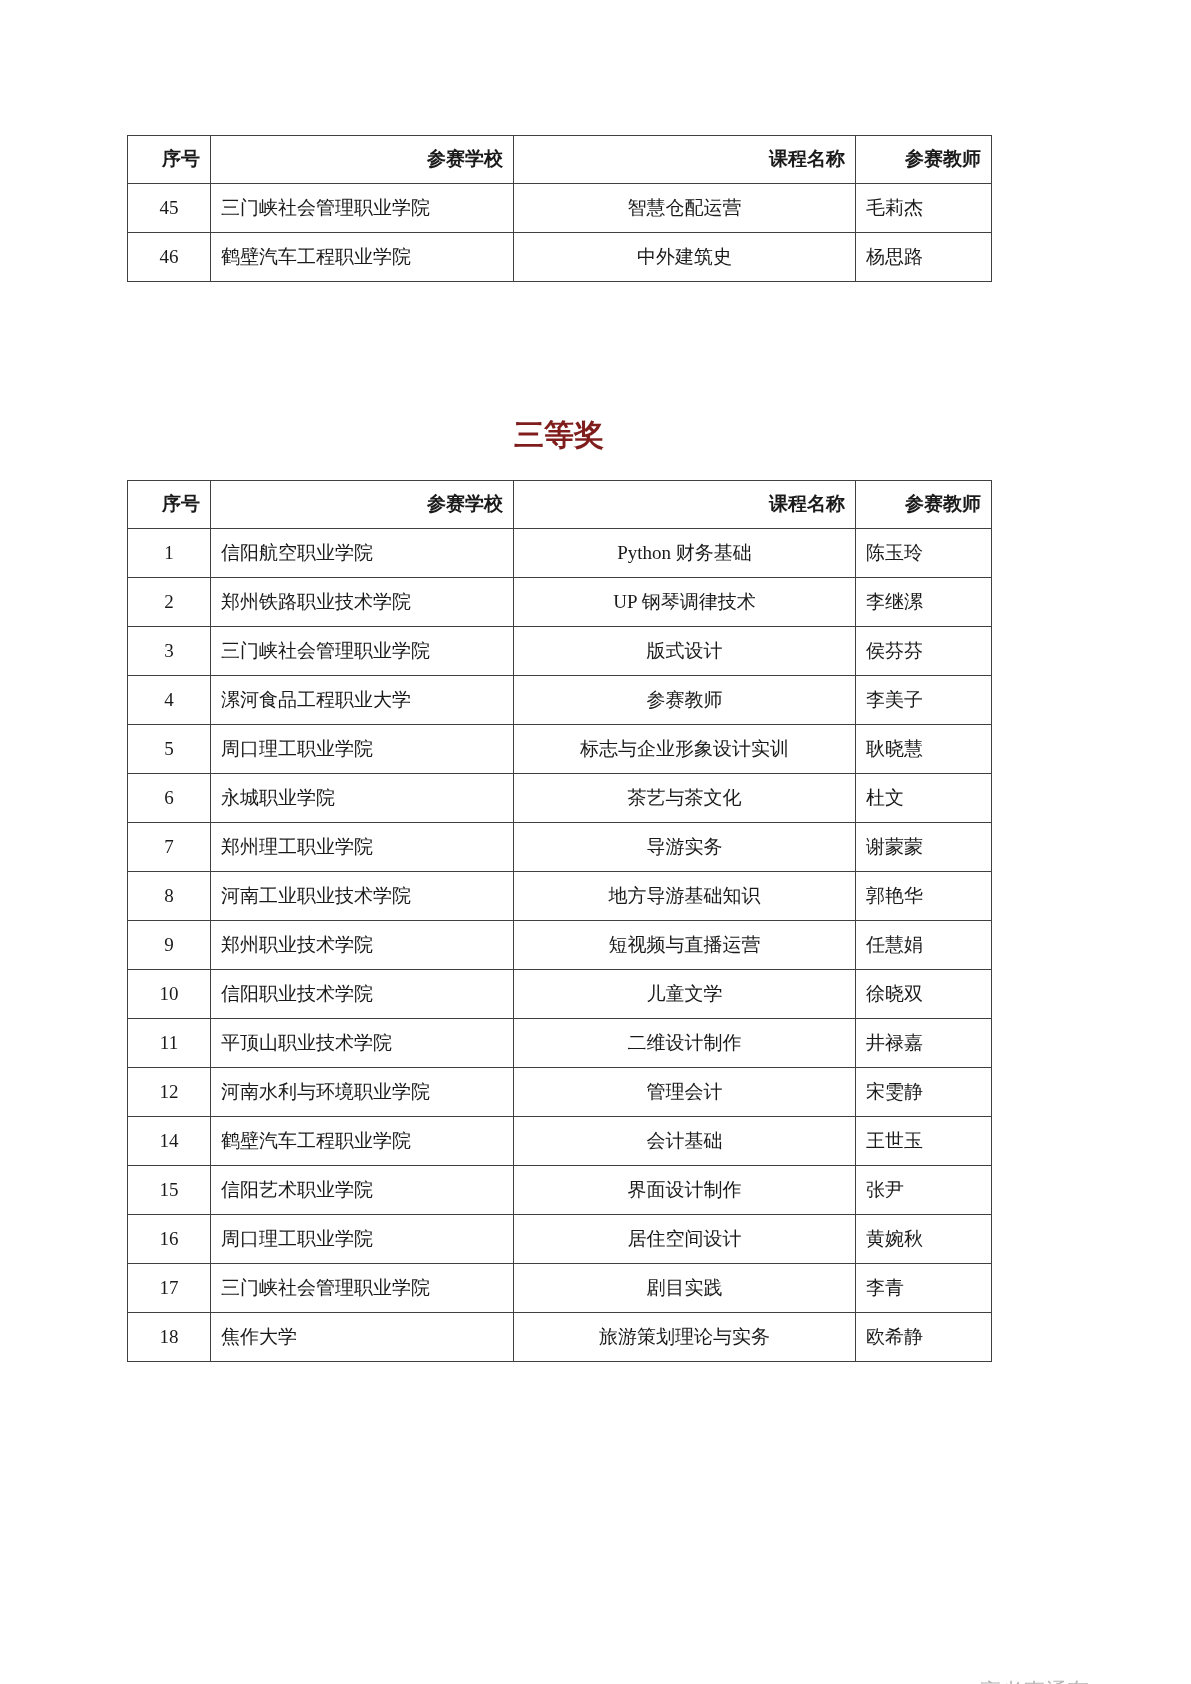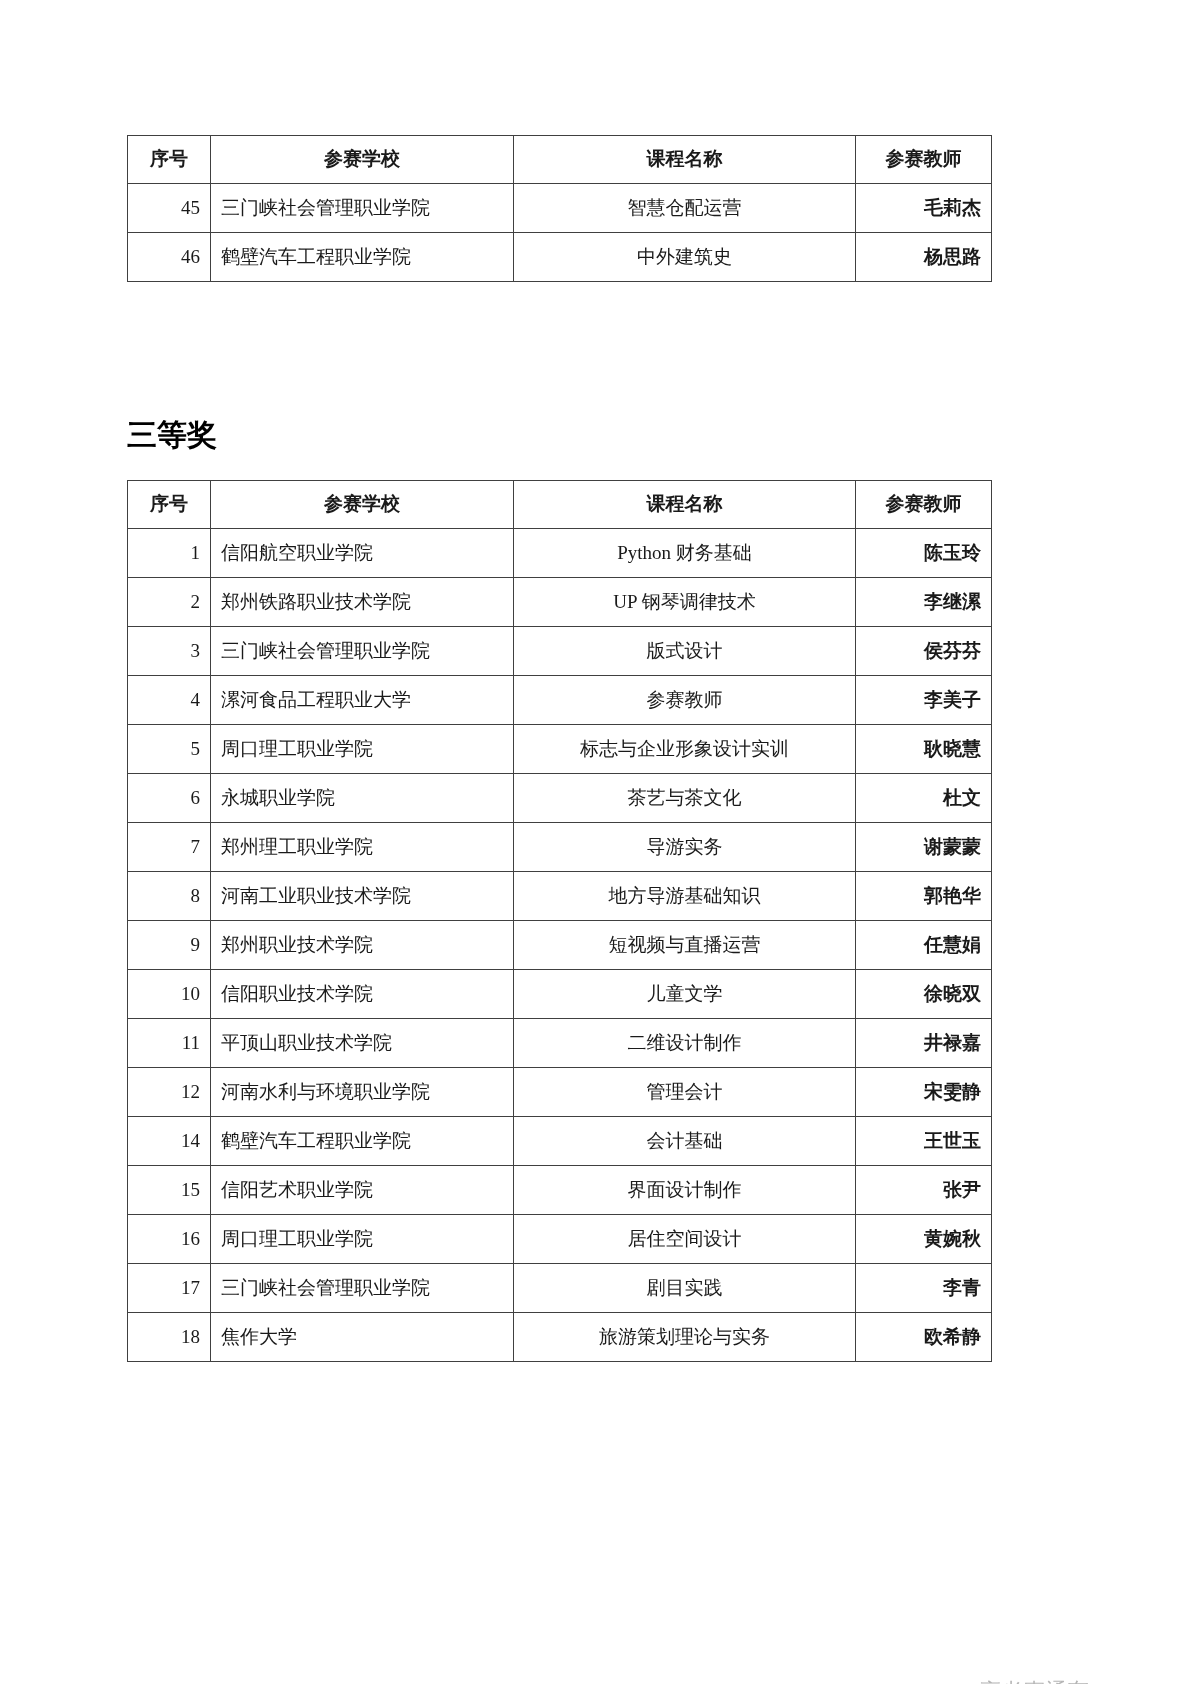--- a/index.html
+++ b/index.html
@@ -34,45 +34,45 @@
     font-size: 19px;
     line-height: 1.2;
     vertical-align: middle;
     padding: 0 10px;
     overflow: hidden;
     white-space: nowrap;
   }
   table.award-table th {
     height: 48px;
     font-weight: bold;
-    text-align: center;
+    text-align: right;
     font-family: "Liberation Serif", "DejaVu Serif", serif;
   }
   table.award-table td {
     height: 49px;
   }
-  .col0 { width: 83px;  text-align: right; }
+  .col0 { width: 83px;  text-align: center; }
   .col1 { width: 303px; text-align: left; margin-left: 38px; }
   .col2 { width: 342px; text-align: center; }
-  .col3 { width: 136px; text-align: right; font-weight: bold; }
+  .col3 { width: 136px; text-align: left; }
 
   #table-top {
     margin-top: 135px;
   }
   .section-title {
     width: 864px;
     margin-left: 127px;
     margin-top: 138px;
     height: 30px;
     line-height: 30px;
-    text-align: left;
+    text-align: center;
     font-size: 30px;
     font-weight: bold;
     font-family: "Liberation Sans", "DejaVu Sans", sans-serif;
-    color: #000000;
+    color: #7f1d1d;
   }
   #table-third {
     margin-top: 30px;
   }
   .watermark {
     position: absolute;
     left: 980px;
     top: 1542px;
     font-size: 21px;
     color: #b5b5b5;

